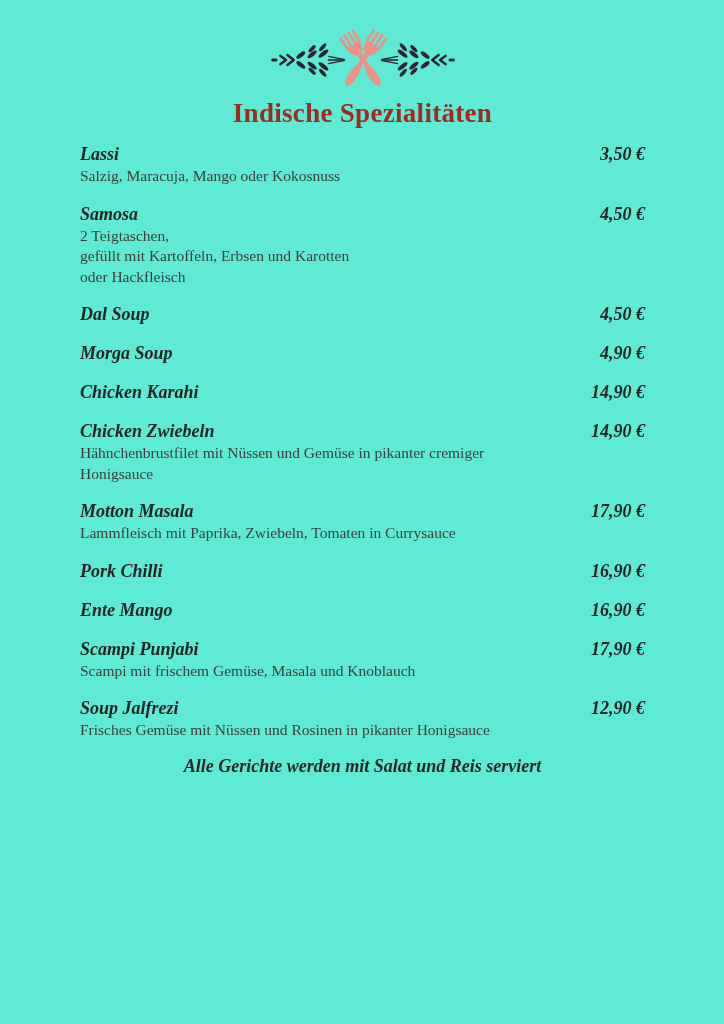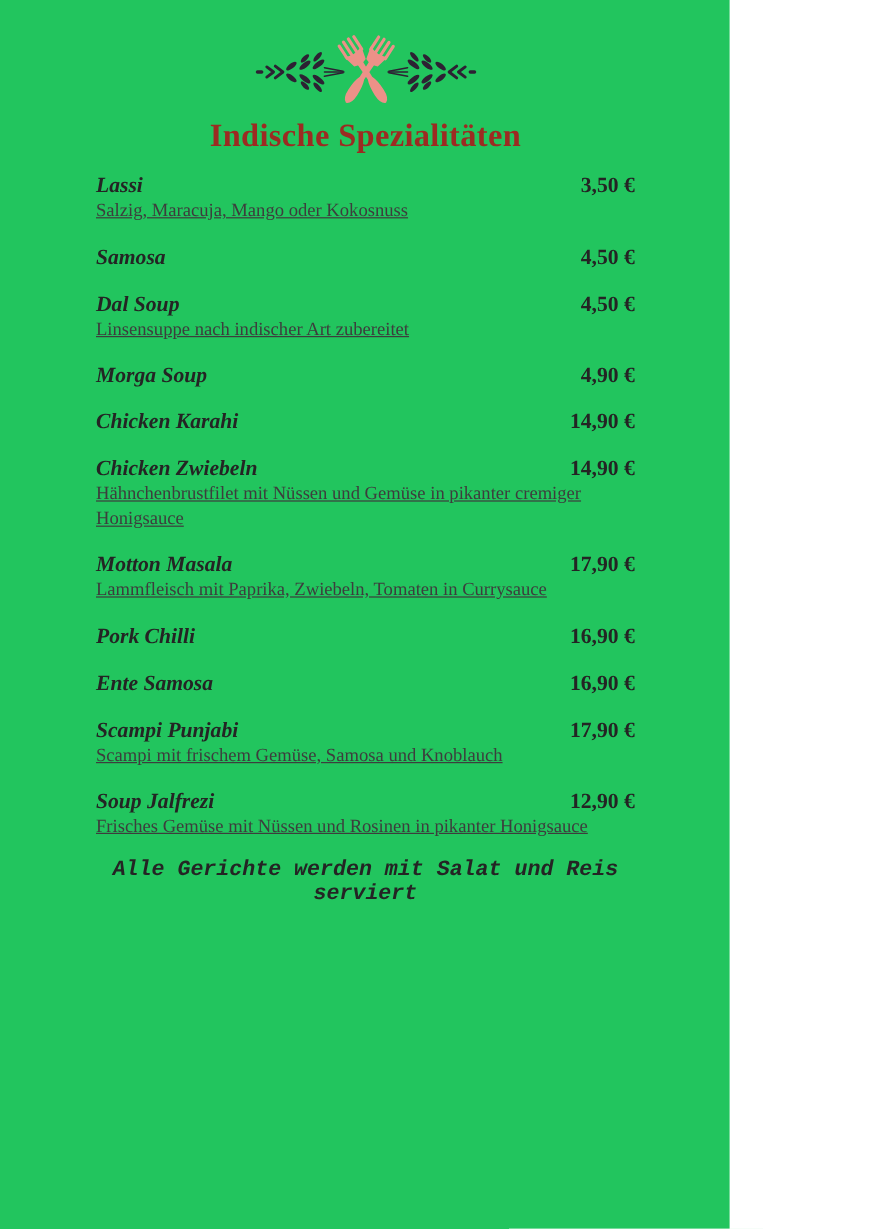--- a/index.html
+++ b/index.html
@@ -4,23 +4,23 @@
 <style>
   * { margin: 0; padding: 0; box-sizing: border-box; }
   html, body { background: #ffffff; }
   body {
     width: 724px; height: 1024px;
     font-family: "Liberation Serif", serif;
     color: #242424;
     overflow: hidden;
   }
   .page {
-    width: 608px; height: 1024px;
+    width: 724px; height: 1024px;
     padding: 24px 79px 0 80px;
-    background: #22c55e;
+    background: #5eead4;
     position: relative;
   }
   header { text-align: center; }
   .logo { display: block; margin: 0 auto; width: 212px; height: 72px; }
   h1.title {
     font-size: 27px;
     font-weight: 700;
     letter-spacing: 0.3px;
     color: var(--title-color, #9c2b22);
     line-height: 32px;
@@ -36,38 +36,37 @@
   .item-name {
     font-size: 18px;
     font-weight: 700;
     font-style: italic;
     line-height: 24px;
     color: #242424;
   }
   .item-price {
     font-size: 18px;
     font-weight: 700;
+    font-style: italic;
     line-height: 24px;
     color: #242424;
     white-space: nowrap;
   }
   .item-desc {
     font-size: 15.5px;
     line-height: 20.5px;
     color: #3d3d3d;
-    text-decoration: underline;
   }
   .footer-note {
     text-align: center;
     font-size: 18px;
     font-weight: 700;
     font-style: italic;
     color: #242424;
     margin-top: 12px;
-    font-family: Liberation Mono, monospace;
   }
 </style>
 </head>
 <body>
 
 <div class="page">
   <header>
     <svg class="logo" viewBox="0 0 300 100" aria-hidden="true">
       <defs>
         <g id="fork" fill="var(--fork-color,#ec9188)">
@@ -115,27 +114,27 @@
           <h2 class="item-name">Lassi</h2>
           <div class="item-price">3,50 €</div>
         </div>
         <p class="item-desc">Salzig, Maracuja, Mango oder Kokosnuss</p>
       </section>
       <section class="item">
         <div class="item-row">
           <h2 class="item-name">Samosa</h2>
           <div class="item-price">4,50 €</div>
         </div>
+        <p class="item-desc">2 Teigtaschen,<br>gefüllt mit Kartoffeln, Erbsen und Karotten<br>oder Hackfleisch</p>
       </section>
       <section class="item">
         <div class="item-row">
           <h2 class="item-name">Dal Soup</h2>
           <div class="item-price">4,50 €</div>
         </div>
-        <p class="item-desc">Linsensuppe nach indischer Art zubereitet</p>
       </section>
       <section class="item">
         <div class="item-row">
           <h2 class="item-name">Morga Soup</h2>
           <div class="item-price">4,90 €</div>
         </div>
       </section>
       <section class="item">
         <div class="item-row">
           <h2 class="item-name">Chicken Karahi</h2>
@@ -157,30 +156,30 @@
         <p class="item-desc">Lammfleisch mit Paprika, Zwiebeln, Tomaten in Currysauce</p>
       </section>
       <section class="item">
         <div class="item-row">
           <h2 class="item-name">Pork Chilli</h2>
           <div class="item-price">16,90 €</div>
         </div>
       </section>
       <section class="item">
         <div class="item-row">
-          <h2 class="item-name">Ente Samosa</h2>
+          <h2 class="item-name">Ente Mango</h2>
           <div class="item-price">16,90 €</div>
         </div>
       </section>
       <section class="item">
         <div class="item-row">
           <h2 class="item-name">Scampi Punjabi</h2>
           <div class="item-price">17,90 €</div>
         </div>
-        <p class="item-desc">Scampi mit frischem Gemüse, Samosa und Knoblauch</p>
+        <p class="item-desc">Scampi mit frischem Gemüse, Masala und Knoblauch</p>
       </section>
       <section class="item">
         <div class="item-row">
           <h2 class="item-name">Soup Jalfrezi</h2>
           <div class="item-price">12,90 €</div>
         </div>
         <p class="item-desc">Frisches Gemüse mit Nüssen und Rosinen in pikanter Honigsauce</p>
       </section>
     </main>
 

